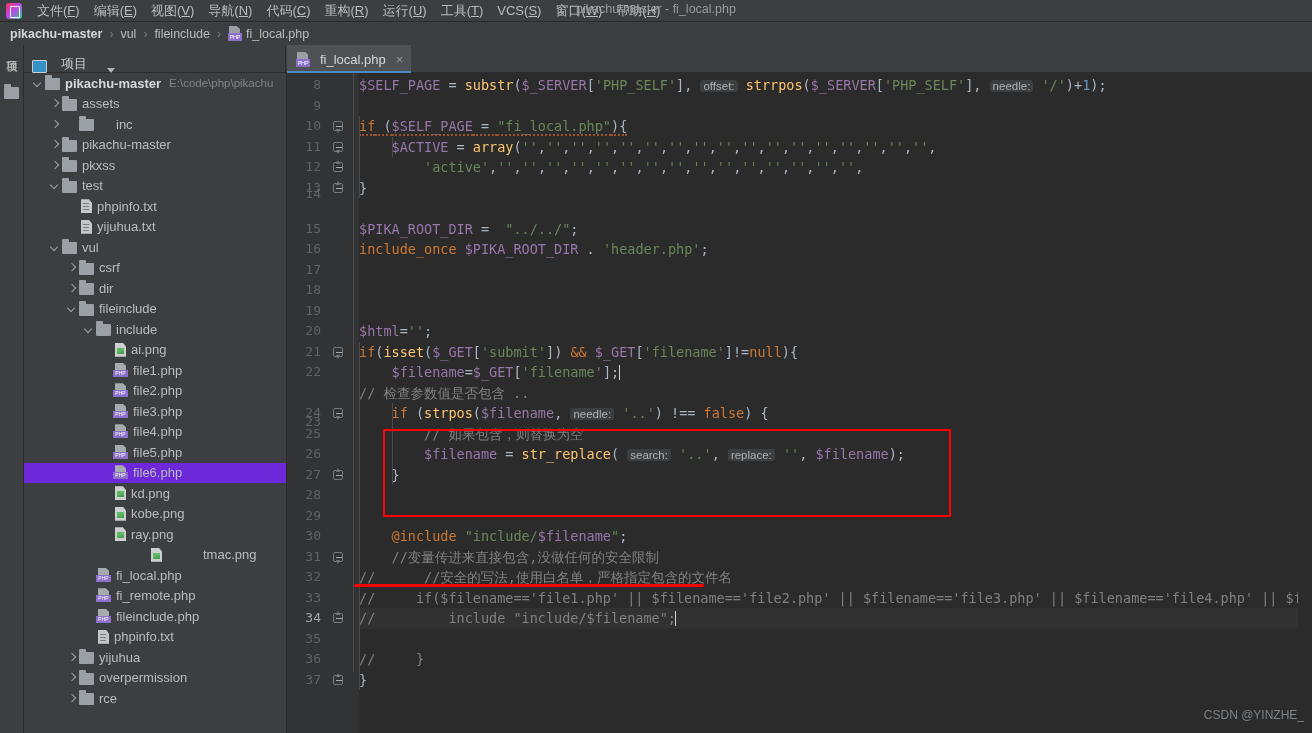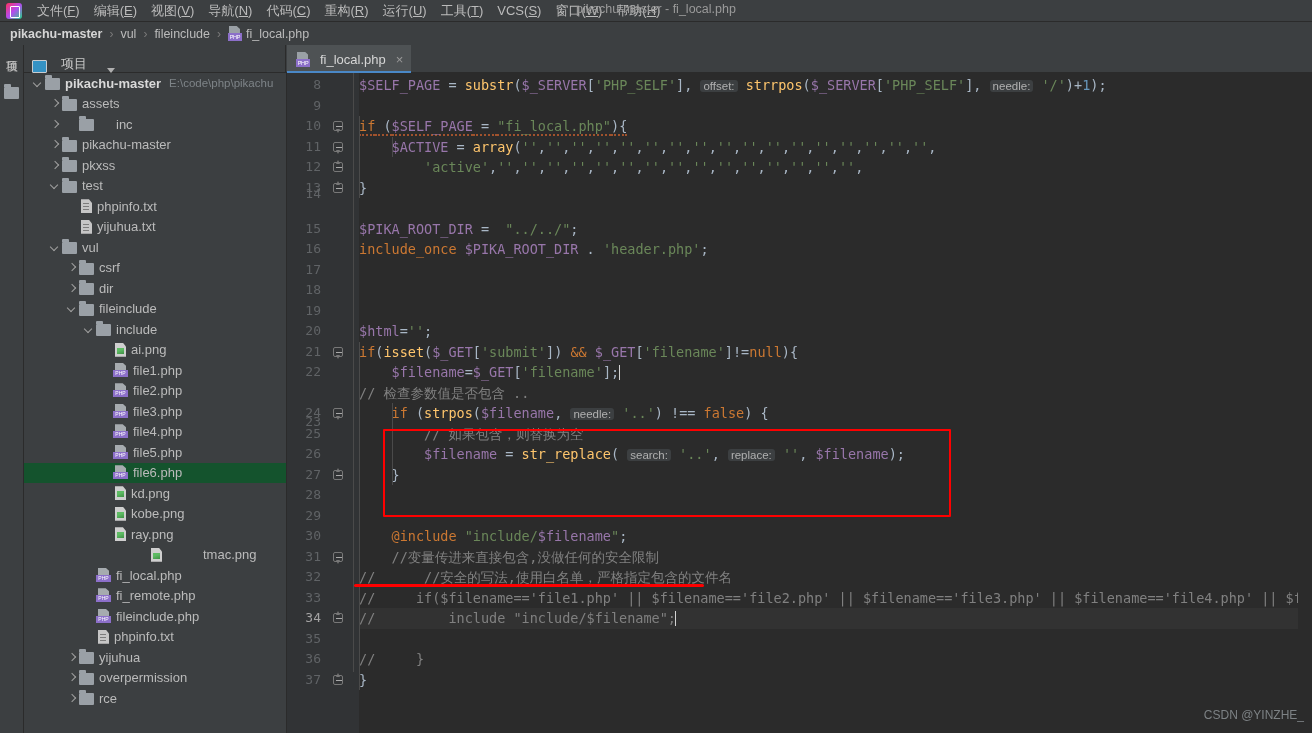--- a/index.html
+++ b/index.html
@@ -104,21 +104,21 @@
 
   
   .tree {
     position: absolute; left: 24px; top: 73px; width: 263px; height: 660px;
     background: #3c3f41; overflow: hidden; border-right: 1px solid #2b2b2b;
   }
   .trow {
     height: 20.5px; display: flex; align-items: center; white-space: nowrap;
     font-size: 13px; color: #bbbbbb; padding-right: 4px;
   }
-  .trow.sel { background: #14532d; }
+  .trow.sel { background: #6d28d9; }
   .arrow {
     width: 11px; height: 11px; position: relative; flex: 0 0 auto; margin-right: 2px;
   }
   .arrow.r::after {
     content: ""; position: absolute; left: 3px; top: 2px;
     width: 5px; height: 5px; border-right: 1.4px solid #a0a0a0; border-top: 1.4px solid #a0a0a0;
     transform: rotate(45deg);
   }
   .arrow.d::after {
     content: ""; position: absolute; left: 2px; top: 2px;

